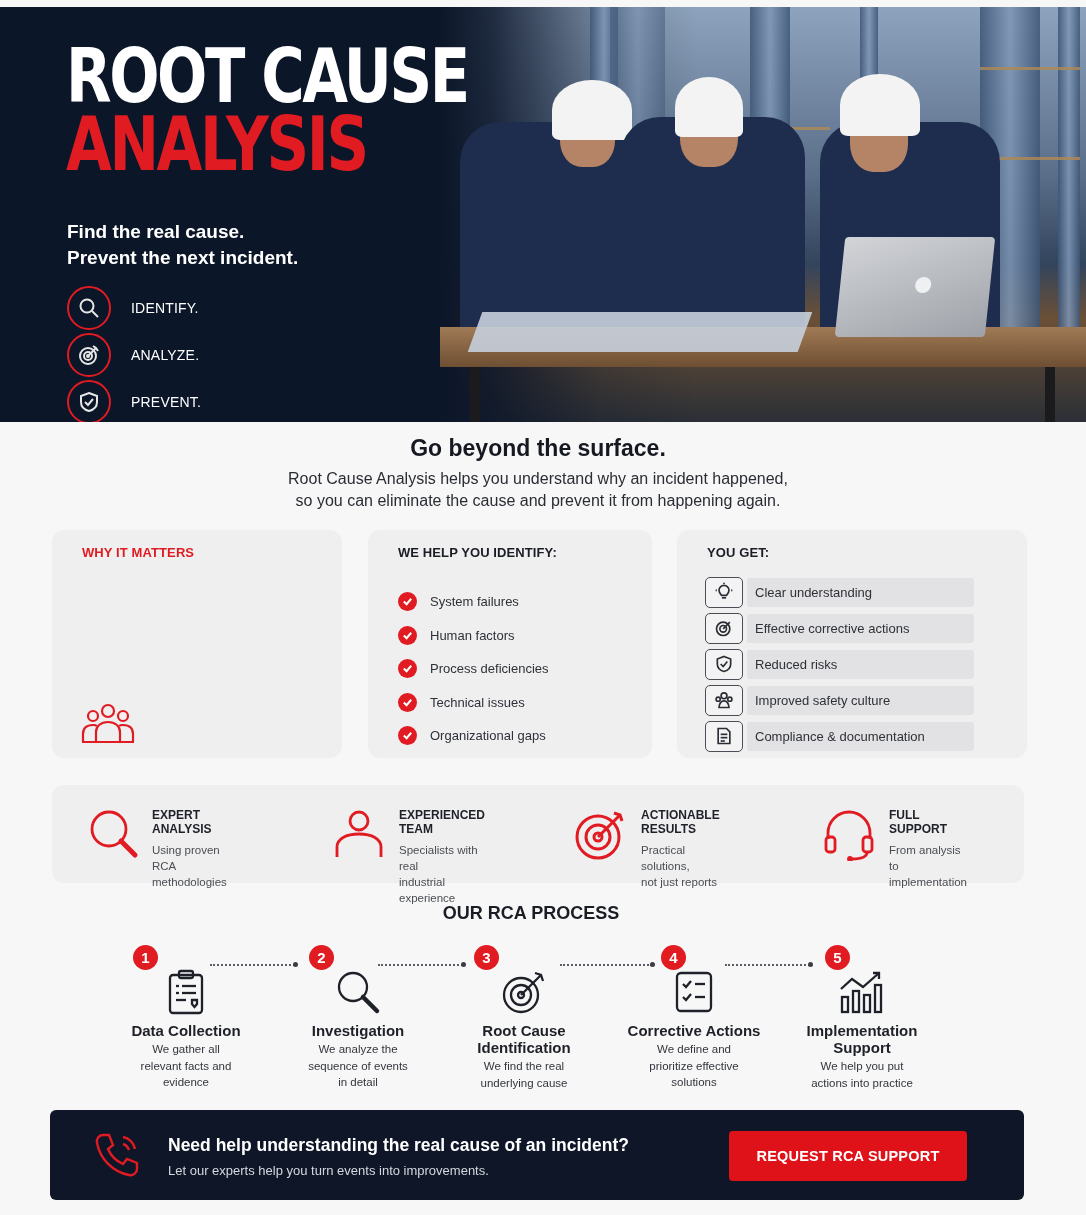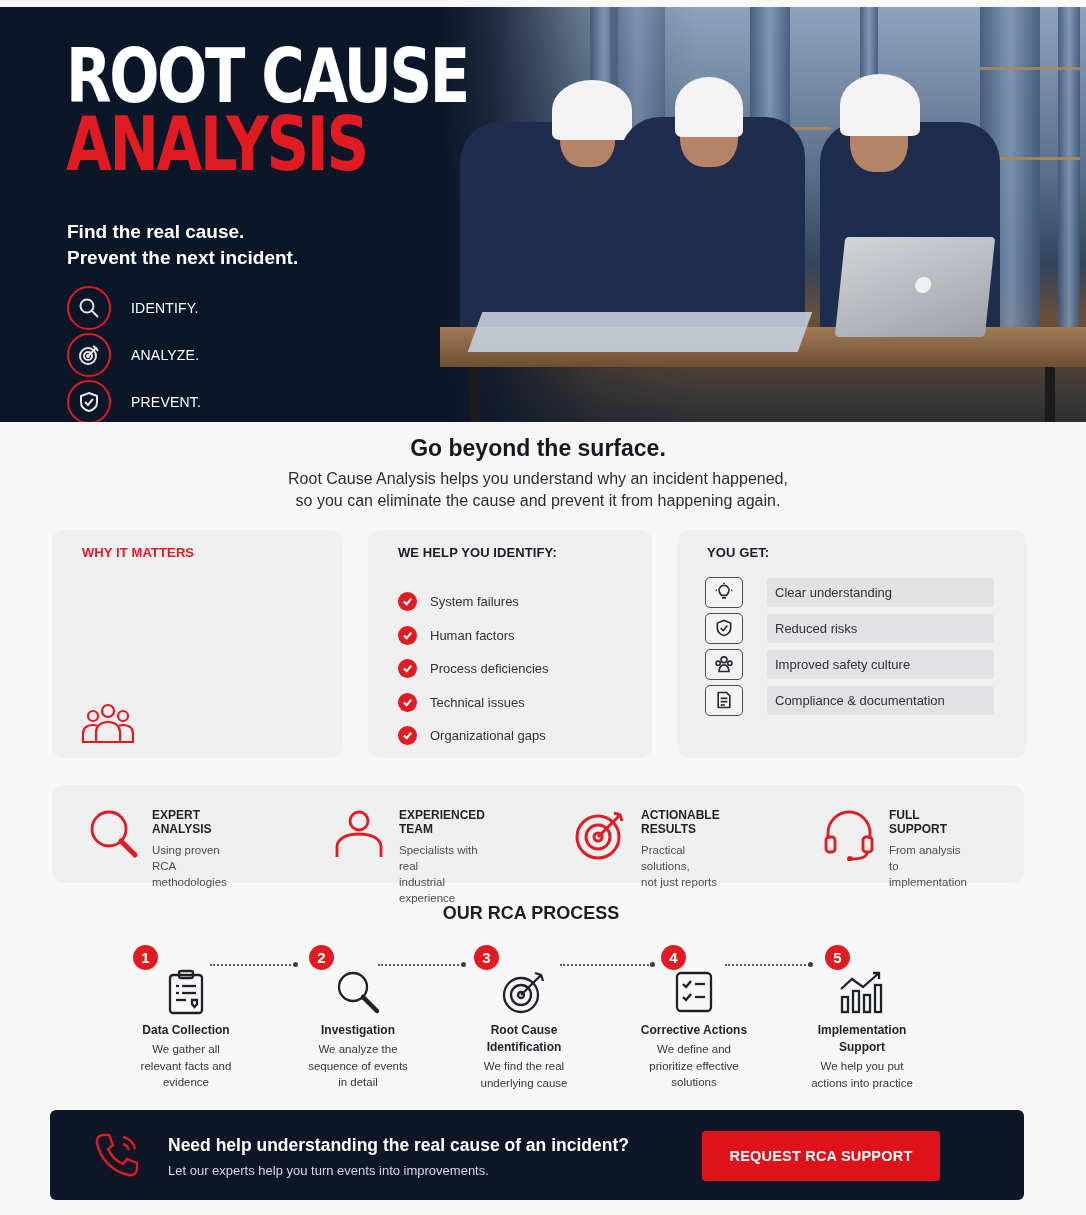--- a/index.html
+++ b/index.html
@@ -48,48 +48,48 @@
   .c1 .txt p + p { margin-top: 10px; }
   .c1 .team-icon { position: absolute; left: 28px; top: 172px; }
   .c2 { left: 368px; width: 284px; }
   .c2 h3 { position: absolute; left: 30px; top: 15px; color: #1a1d24; }
   .c2 ul { list-style: none; position: absolute; left: 30px; top: 55px; }
   .c2 li { display: flex; align-items: center; height: 33.5px; font-size: 13px; color: #2e3137; }
   .c2 .check { width: 19px; height: 19px; border-radius: 50%; background: #e11b22; display: flex; align-items: center; justify-content: center; margin-right: 13px; }
   .c3 { left: 677px; width: 350px; }
   .c3 h3 { position: absolute; left: 30px; top: 15px; color: #1a1d24; }
   .c3 .rows { position: absolute; left: 28px; top: 44px; }
-  .c3 .row { display: flex; align-items: center; height: 36px; gap: 20px; }
+  .c3 .row { display: flex; align-items: center; height: 36px; }
   .c3 .ibox { width: 38px; height: 31px; border: 1.5px solid #4a4d53; border-radius: 5px; background: #f3f3f4; display: flex; align-items: center; justify-content: center; }
   .c3 .rtxt { margin-left: 4px; width: 227px; height: 29px; background: #e2e2e4; border-radius: 3px; display: flex; align-items: center; padding-left: 8px; font-size: 13px; color: #2e3137; }
 
   
   .features { position: absolute; left: 52px; top: 785px; width: 972px; height: 98px; background: #efeff0; border-radius: 12px; }
   .feat { position: absolute; top: 0; height: 98px; display: flex; align-items: flex-start; }
   .feat .ficon { position: absolute; top: 22px; }
   .feat .ftxt { position: absolute; top: 23px; }
   .feat h4 { font-size: 12px; font-weight: bold; color: #1e2128; }
   .feat p { font-size: 11.5px; color: #4a4d53; line-height: 16px; margin-top: 6px; }
 
   
   .proc-title { position: absolute; left: 0; top: 903px; width: 1086px; text-align: center; font-size: 18px; font-weight: bold; color: #1a1d24; margin-left: -12px; }
   .step { position: absolute; top: 945px; width: 160px; text-align: center; }
   .step .num { position: absolute; top: 0; width: 25px; height: 25px; border-radius: 50%; background: #e11b22; color: #fff; font-weight: bold; font-size: 15px; display: flex; align-items: center; justify-content: center; }
   .step .sicon { position: absolute; top: 24px; left: 50%; transform: translateX(-50%); }
-  .step h5 { position: absolute; top: 77px; width: 100%; font-size: 12px; font-weight: bold; color: #1e2128; line-height: 17px; }
+  .step h5 { position: absolute; top: 77px; width: 100%; font-size: 15px; font-weight: bold; color: #1e2128; line-height: 17px; }
   .step p { position: absolute; width: 100%; font-size: 11.5px; color: #33363c; line-height: 16.5px; }
   .dots { position: absolute; top: 964px; height: 2px; border-top: 2px dotted #5a5d63; }
   .dots::after { content: ""; position: absolute; right: -3px; top: -4px; width: 5px; height: 5px; border-radius: 50%; background: #3a3d43; }
 
   
   .cta { position: absolute; left: 50px; top: 1110px; width: 974px; height: 90px; background: #0e1628; border-radius: 6px; }
   .cta .phone { position: absolute; left: 43px; top: 21px; }
   .cta h3 { position: absolute; left: 118px; top: 25px; color: #ffffff; font-size: 17.5px; font-weight: bold; }
   .cta p { position: absolute; left: 118px; top: 53px; color: #d5d8de; font-size: 13px; }
-  .cta .btn { position: absolute; left: 652px; top: 21px; width: 238px; height: 50px; background: #df1119; color: #fff; border-radius: 4px; border: none; font-family: "Liberation Sans", sans-serif; font-weight: bold; font-size: 14.5px; letter-spacing: 0.2px; cursor: pointer; }
+  .cta .btn { position: absolute; left: 679px; top: 21px; width: 238px; height: 50px; background: #df1119; color: #fff; border-radius: 4px; border: none; font-family: "Liberation Sans", sans-serif; font-weight: bold; font-size: 14.5px; letter-spacing: 0.2px; cursor: pointer; }
 </style>
 </head>
 <body>
 
 <section class="hero">
   <div class="hero-photo">
     <div class="pipe" style="left:150px;top:0;width:28px;height:320px;"></div>
     <div class="pipe" style="left:170px;top:0;width:55px;height:320px;opacity:.5"></div>
     <div class="pipe" style="left:310px;top:0;width:40px;height:320px;"></div>
     <div class="pipe" style="left:420px;top:0;width:18px;height:320px;"></div>
@@ -239,20 +239,30 @@
       <span class="ibox">
           <svg width="20" height="20" viewBox="0 0 24 24" fill="none" stroke="#2a2d33" stroke-width="2">
             <path d="M9 16 C7 14 6 12 6 10 A6 6 0 0 1 18 10 C18 12 17 14 15 16 Z"></path>
             <line x1="9.5" y1="19" x2="14.5" y2="19"></line>
             <line x1="12" y1="1" x2="12" y2="2.5"></line>
             <line x1="2" y1="10" x2="3.5" y2="10"></line>
             <line x1="20.5" y1="10" x2="22" y2="10"></line>
           </svg>
         </span>
       <span class="rtxt">Clear understanding</span>
+    </div>
+    <div class="row">
+      <span class="ibox">
+          <svg width="20" height="20" viewBox="0 0 24 24" fill="none" stroke="#2a2d33" stroke-width="2">
+            <circle cx="11" cy="13" r="8"></circle>
+            <circle cx="11" cy="13" r="4"></circle>
+            <line x1="11" y1="13" x2="19" y2="5"></line>
+          </svg>
+        </span>
+      <span class="rtxt">Effective corrective actions</span>
     </div>
     <div class="row">
       <span class="ibox">
           <svg width="20" height="20" viewBox="0 0 24 24" fill="none" stroke="#2a2d33" stroke-width="2">
             <path d="M12 3 L20 6 V12 C20 17 16 20 12 21 C8 20 4 17 4 12 V6 Z"></path>
             <polyline points="8,12 11,15 16,9"></polyline>
           </svg>
         </span>
       <span class="rtxt">Reduced risks</span>
     </div>

